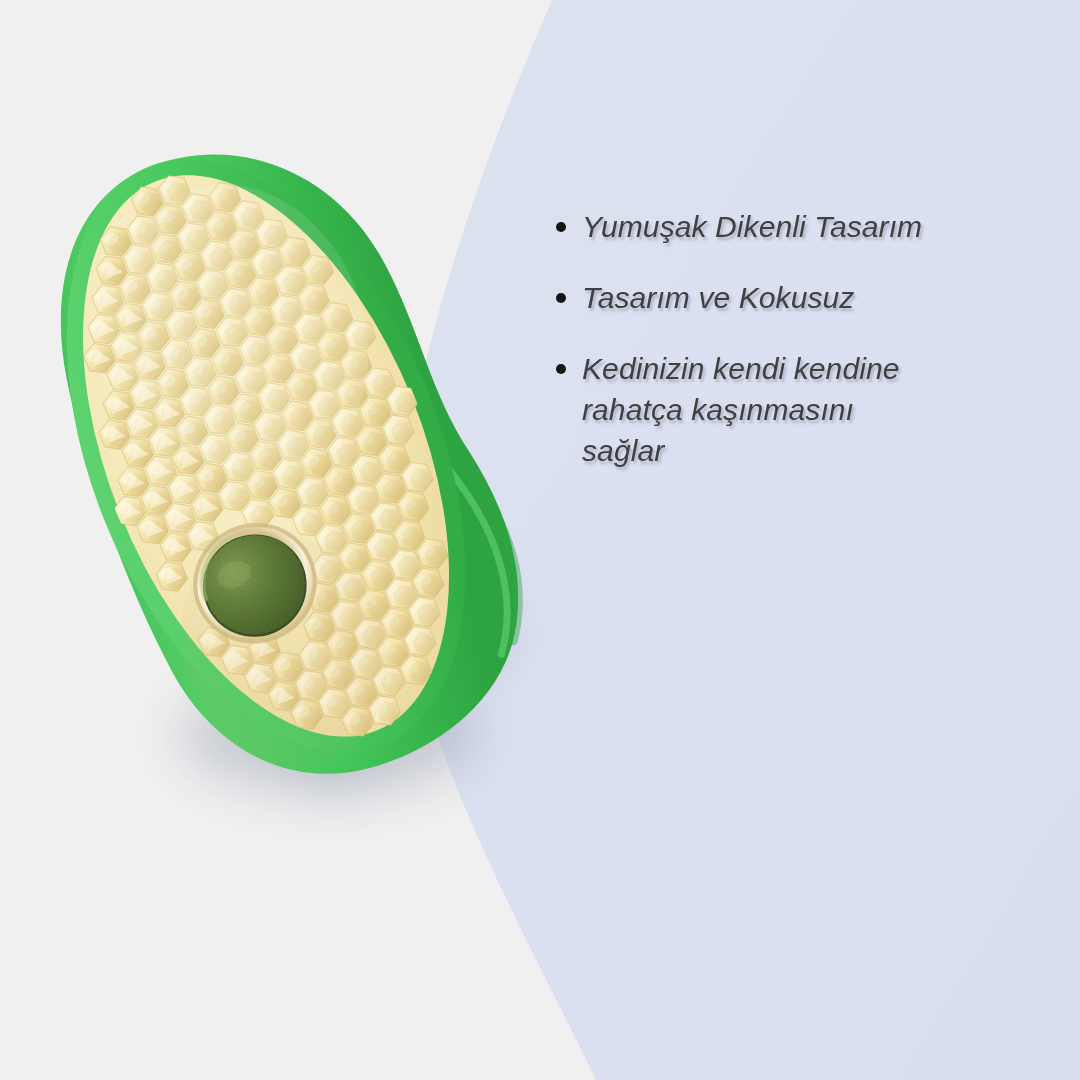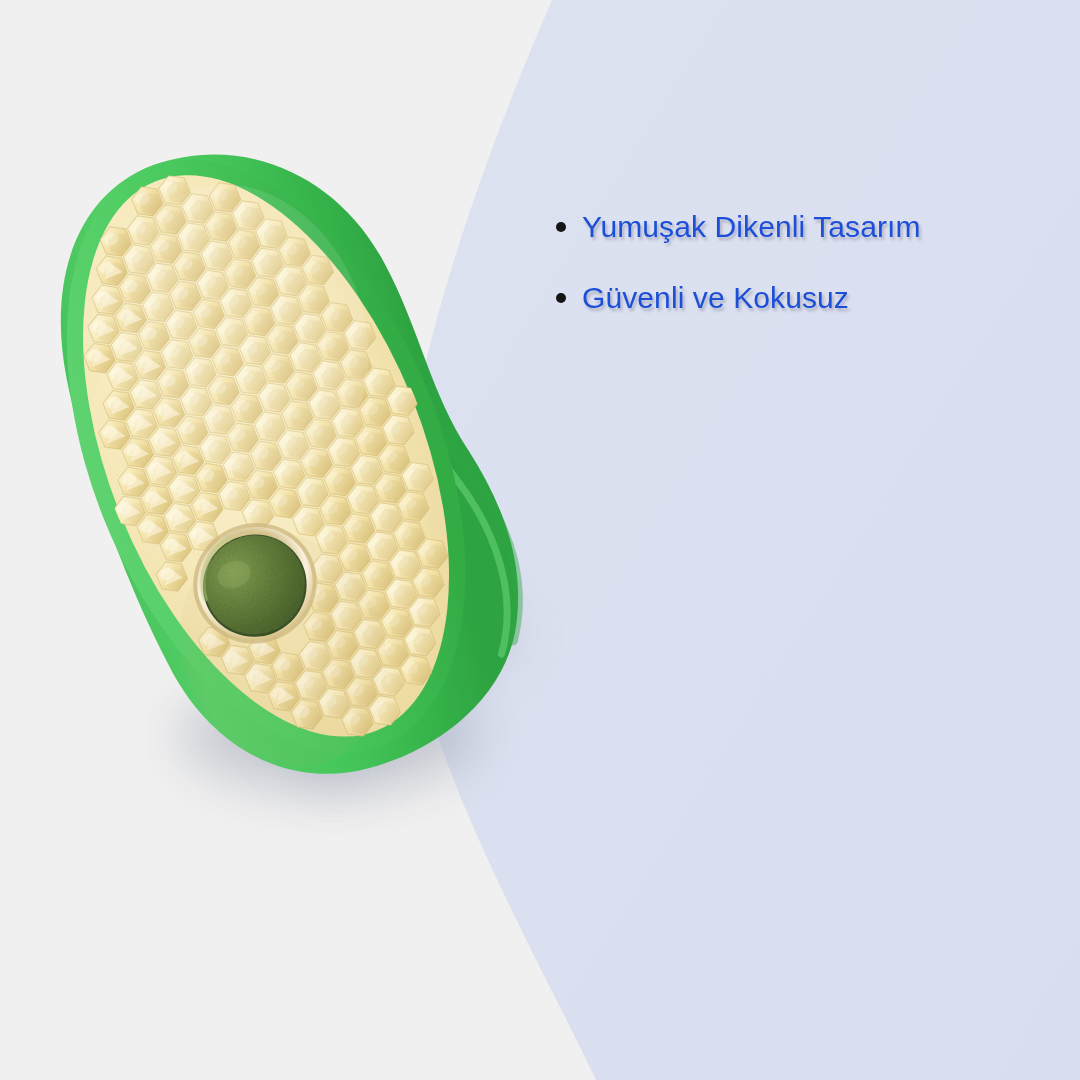--- a/index.html
+++ b/index.html
@@ -32,24 +32,25 @@
     flex:0 0 auto;
     width:10px;height:10px;border-radius:50%;
     background:#151515;
     margin-top:16px;margin-right:16px;
   }
   .feat-text{
     flex:1 1 auto;
     font-size:30px;
     line-height:41px;
     letter-spacing:.1px;
-    color:#1d4ed8;
+    color:#404040;
     font-weight:400;
     text-shadow:2px 3px 3px rgba(110,118,140,.45);
     white-space:pre-line;
+    font-style:italic;
   }
 </style>
 </head>
 <body>
 
 <div id="stage">
 
   <div class="bg-base"></div>
 
   <div class="bg-panel">
@@ -692,17 +693,23 @@
     </svg>
   </div>
 
   <div id="features">
     <div class="feat">
       <span class="bullet"></span>
       <span class="feat-text">Yumuşak Dikenli Tasarım</span>
     </div>
     <div class="feat">
       <span class="bullet"></span>
-      <span class="feat-text">Güvenli ve Kokusuz</span>
+      <span class="feat-text">Tasarım ve Kokusuz</span>
+    </div>
+    <div class="feat">
+      <span class="bullet"></span>
+      <span class="feat-text">Kedinizin kendi kendine
+rahatça kaşınmasını
+sağlar</span>
     </div>
   </div>
 
 </div>
 
 </body></html>

